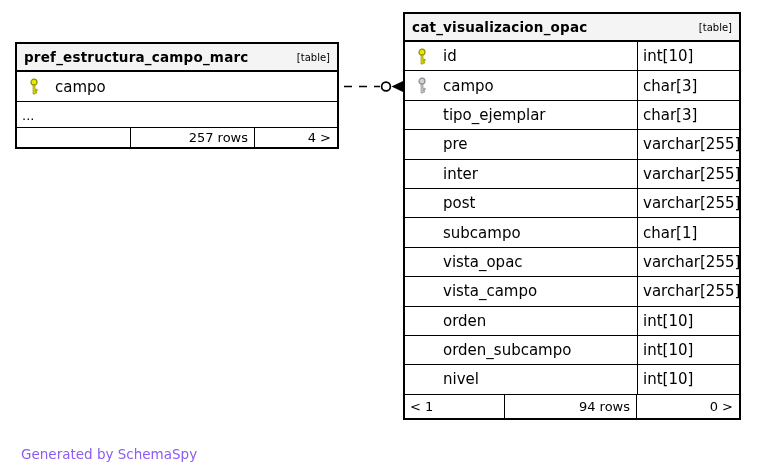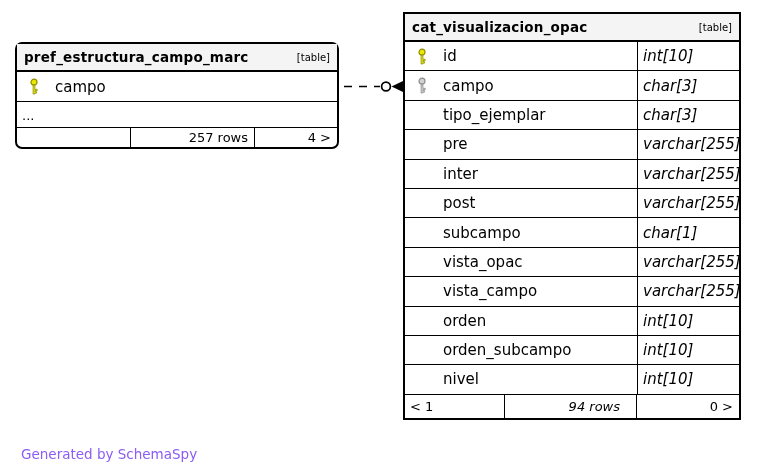--- a/index.html
+++ b/index.html
@@ -3,57 +3,57 @@
 <meta charset="utf-8">
 <style>
   html,body { margin:0; padding:0; background:#fff; }
   .canvas {
     position:relative; width:759px; height:476px; background:#ffffff;
     font-family:"DejaVu Sans", sans-serif; color:#000; overflow:hidden;
   }
   .tbl {
     position:absolute; background:#fff; border:2px solid #000; box-sizing:border-box;
   }
-  .tbl-left  { left:15px;  top:42px; width:324px;border-radius:7px; }
+  .tbl-left  { left:15px;  top:42px; width:324px; }
   .tbl-right { left:403px; top:12px; width:338px; }
   .tbl-header {
     display:flex; justify-content:space-between; align-items:center;
     height:28px; box-sizing:border-box; border-bottom:2px solid #000;
     padding:0 7px; background:#f4f4f4;text-align:center;
   }
   .t-name { font-weight:bold; font-size:13.5px; letter-spacing:0.2px; }
   .t-badge { font-size:10px; }
   .row {
     display:flex; align-items:stretch; box-sizing:border-box;
     border-bottom:1px solid #000; font-size:15px;
   }
   .tbl-left  .row { height:30px; }
   .tbl-right .row { height:29.4px; }
   .cell-name { flex:1; display:flex; align-items:center; padding-left:12px; overflow:hidden; }
   .key-slot { width:10px; height:17px; margin-right:16px; flex:0 0 auto; }
   .key-slot svg { display:block; }
   .cell-type {
     width:102px; flex:0 0 auto; box-sizing:border-box;
-    border-left:1px solid #000; display:flex; align-items:center; padding-left:5px;font-style:italic;
+    border-left:1px solid #000; display:flex; align-items:center; padding-left:5px;
   }
   .ellipsis-row {
     box-sizing:border-box; border-bottom:1px solid #000;
     height:26px; font-size:13px; padding:1px 0 0 5px;
     display:flex; align-items:center;
   }
   .tbl-footer { display:flex; font-size:13px; }
   .tbl-left  .tbl-footer { height:19px; }
   .tbl-right .tbl-footer { height:23px; }
   .f-cell { display:flex; align-items:center; box-sizing:border-box; }
   .f-mid, .f-right { justify-content:flex-end; }
   .tbl-left  .f-left  { width:114px; border-right:1px solid #000; padding-left:5px; }
   .tbl-left  .f-mid   { width:124px; border-right:1px solid #000; padding-right:6px; }
   .tbl-left  .f-right { flex:1; padding-right:6px; }
   .tbl-right .f-left  { width:100px; border-right:1px solid #000; padding-left:5px; }
-  .tbl-right .f-mid   { width:132px; border-right:1px solid #000; padding-right:16px;font-style:italic; }
+  .tbl-right .f-mid   { width:132px; border-right:1px solid #000; padding-right:6px; }
   .tbl-right .f-right { flex:1; padding-right:6px; }
   .connector { position:absolute; left:339px; top:78px; width:64px; height:17px; }
   .generated-by {
     position:absolute; left:21px; top:446px; font-size:13.5px; color:#8b5cf6;
   }
 </style>
 </head>
 <body>
 
 <div class="canvas">

